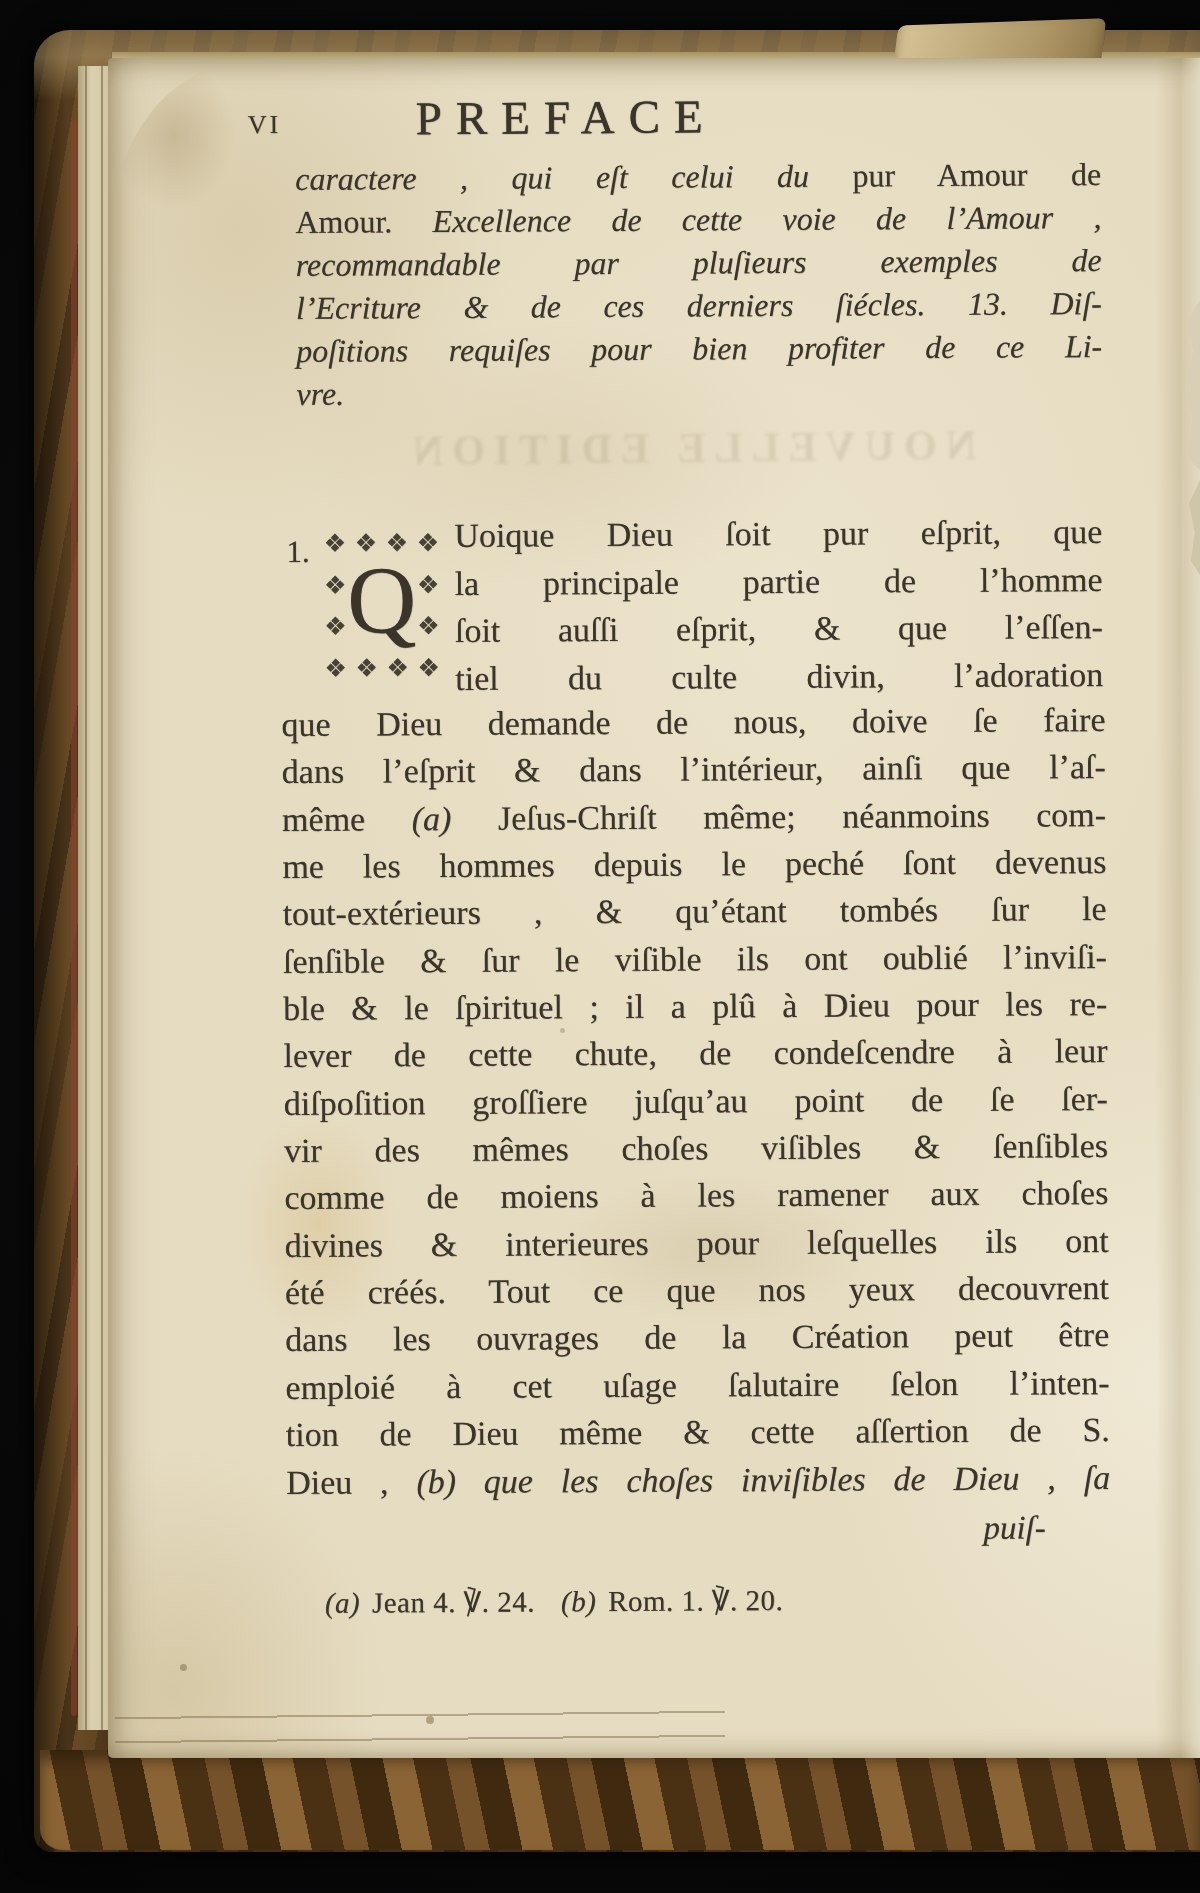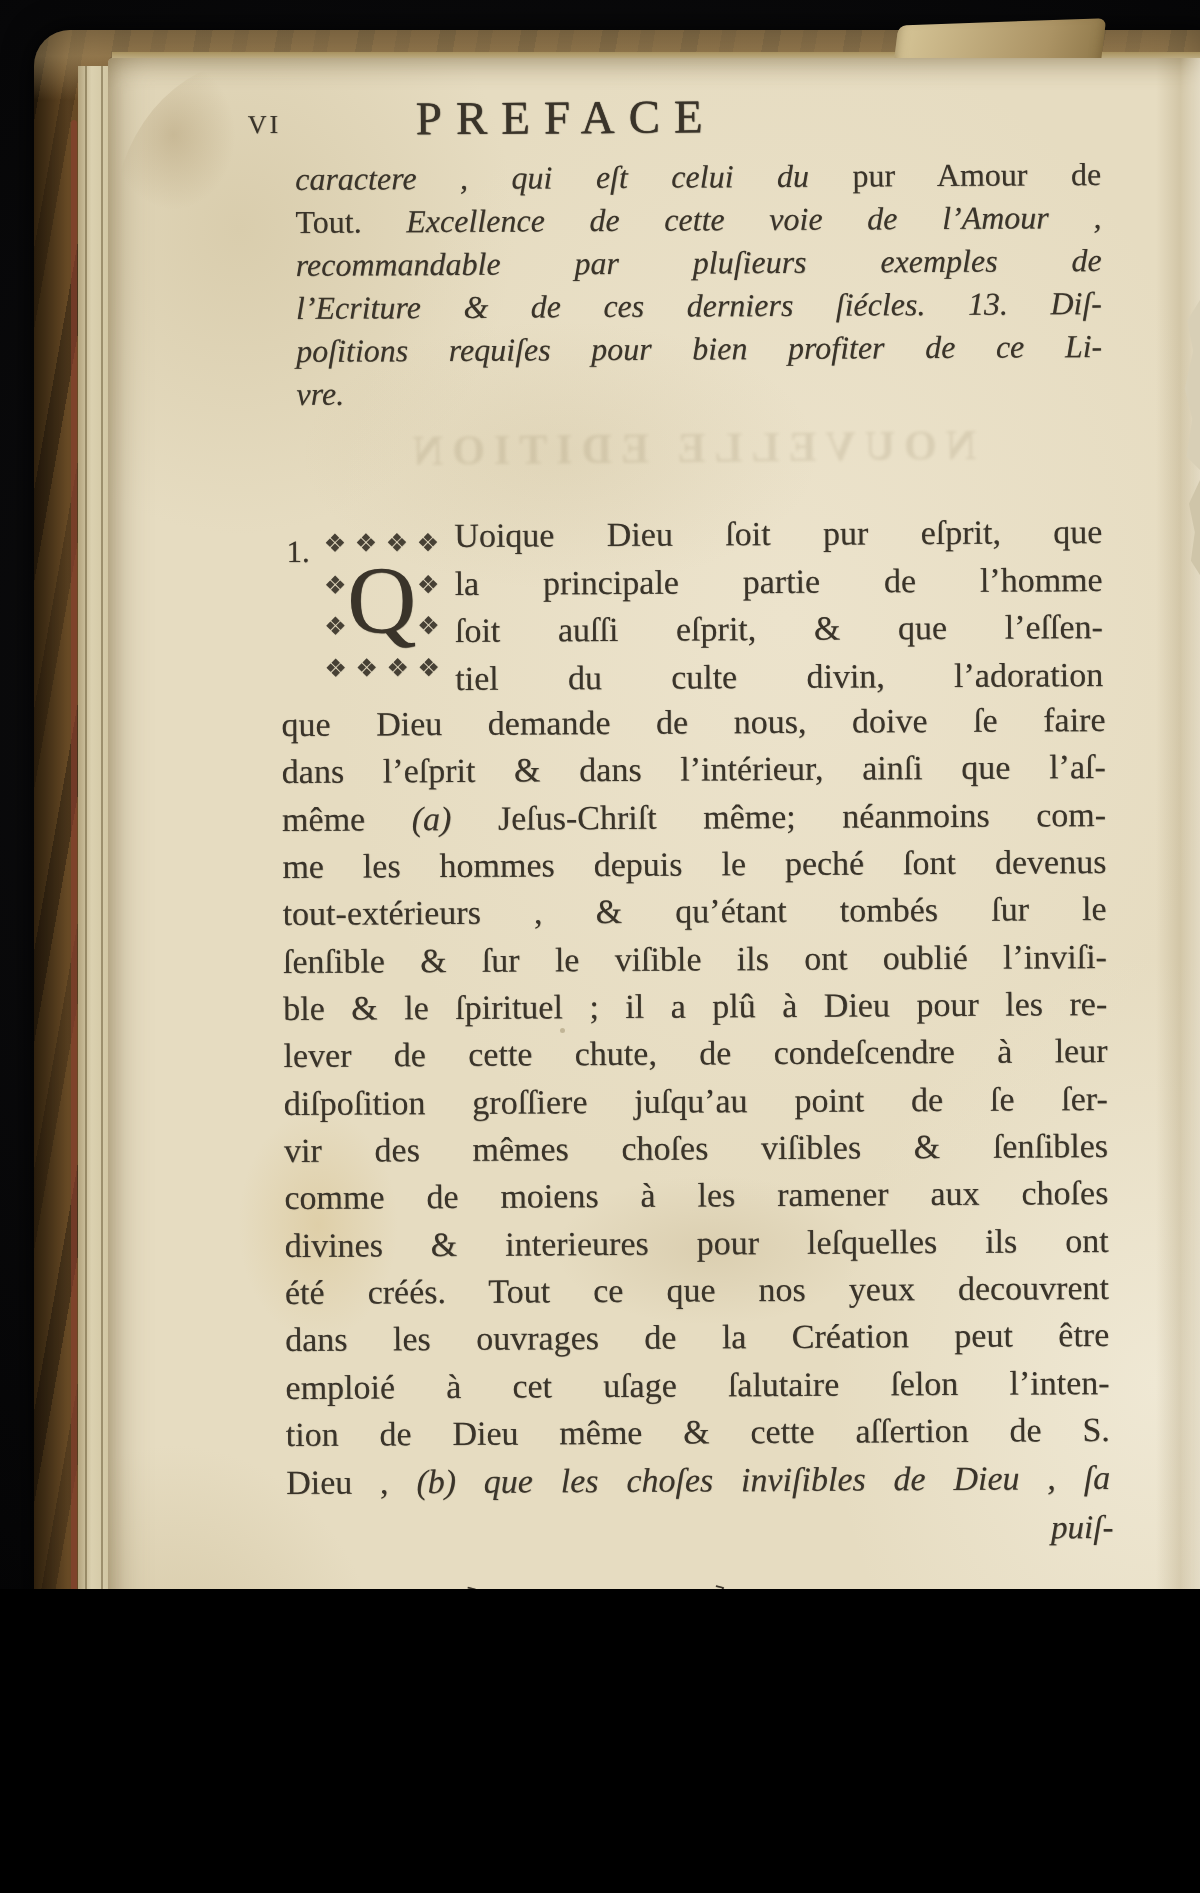--- a/index.html
+++ b/index.html
@@ -1,16 +1,16 @@
 <!DOCTYPE html>
 <html><head>
 <meta charset="utf-8">
 <style>
   html,body{margin:0;padding:0;background:#000;}
-  #scene{position:relative;width:1200px;height:1589px;overflow:hidden;
+  #scene{position:relative;width:1200px;height:1893px;overflow:hidden;
          background:radial-gradient(120% 90% at 50% 45%, #101012 0%, #060607 70%, #000 100%);
          font-family:"Liberation Serif","DejaVu Serif",serif;}
   
   .cover{position:absolute;left:34px;top:30px;right:-12px;height:1822px;
          border-radius:36px 0 0 18px;
          background:
            linear-gradient(180deg, rgba(210,180,125,.55) 0 26px, rgba(210,180,125,0) 70px),
            repeating-linear-gradient(100deg, rgba(0,0,0,.30) 0 16px, rgba(0,0,0,0) 16px 38px, rgba(0,0,0,.18) 38px 52px, rgba(0,0,0,0) 52px 80px),
            linear-gradient(90deg,#3c2a12 0,#6e4f28 34px,#573c1c 90px,#5c4120 100%);
          box-shadow:0 0 30px rgba(0,0,0,.85), inset 0 0 60px rgba(0,0,0,.45);}
@@ -74,21 +74,21 @@
   .secnum{position:absolute;left:284px;top:534px;font-size:31px;}
   .iniblock{position:absolute;left:317px;top:523px;width:124px;height:166px;
             display:grid;grid-template-columns:repeat(4,1fr);grid-template-rows:repeat(4,1fr);}
   .tile{font-family:"DejaVu Sans",sans-serif;font-size:25px;line-height:1;
         display:flex;align-items:center;justify-content:center;opacity:.92;}
   .dropcap{grid-area:2/2/4/4;display:flex;align-items:center;justify-content:center;
            font-size:96px;line-height:.85;padding-bottom:10px;}
   .opening{position:absolute;left:452px;top:513px;width:648px;font-size:34px;line-height:47.5px;}
   .bodyblock{position:absolute;left:278px;top:701px;width:824px;font-size:34px;line-height:47.35px;}
   .it{font-style:italic;}
-  .catchword{position:absolute;left:975px;top:1514px;width:130px;text-align:right;
+  .catchword{position:absolute;left:975px;top:1514px;width:130px;text-align:left;
              font-style:italic;font-size:33px;}
   .footnote{position:absolute;left:316px;top:1582px;font-size:29px;letter-spacing:.5px;}
   .footnote .it{margin-right:4px;}
   .footnote .gap{margin-left:26px;}
 </style>
 </head>
 <body>
 
 <div id="scene">
 
@@ -113,21 +113,21 @@
   <div class="dot d3"></div>
   <div class="ghost">NOUVELLE EDITION</div>
 
   <div class="textlayer ink">
 
     <div class="folio">VI</div>
     <div class="header">PREFACE</div>
 
     <div class="intro">
       <div class="line jl"><span>caractere , qui eſt celui du </span><span class="ro">pur Amour de</span></div>
-      <div class="line jl"><span class="ro">Tout. </span><span>Excellence de cette voie de l’Amour ,</span></div>
+      <div class="line jl"><span class="ro">Amour. </span><span>Excellence de cette voie de l’Amour ,</span></div>
       <div class="line jl">recommandable par pluſieurs exemples de</div>
       <div class="line jl">l’Ecriture &amp; de ces derniers ſiécles. 13. Diſ-</div>
       <div class="line jl">poſitions requiſes pour bien profiter de ce Li-</div>
       <div class="line">vre.</div>
     </div>
 
     <div class="secnum">1.</div>
 
     <div class="iniblock">
       <span class="tile">❖</span>

